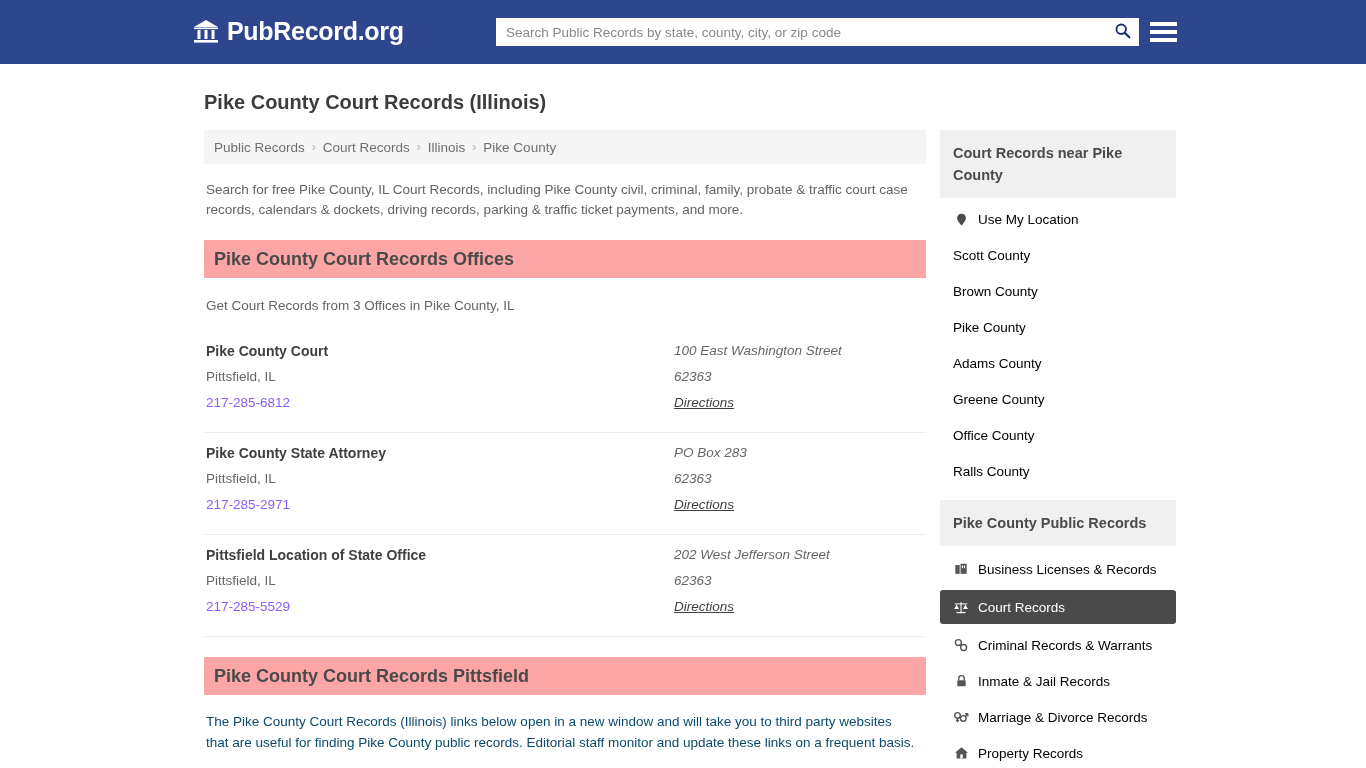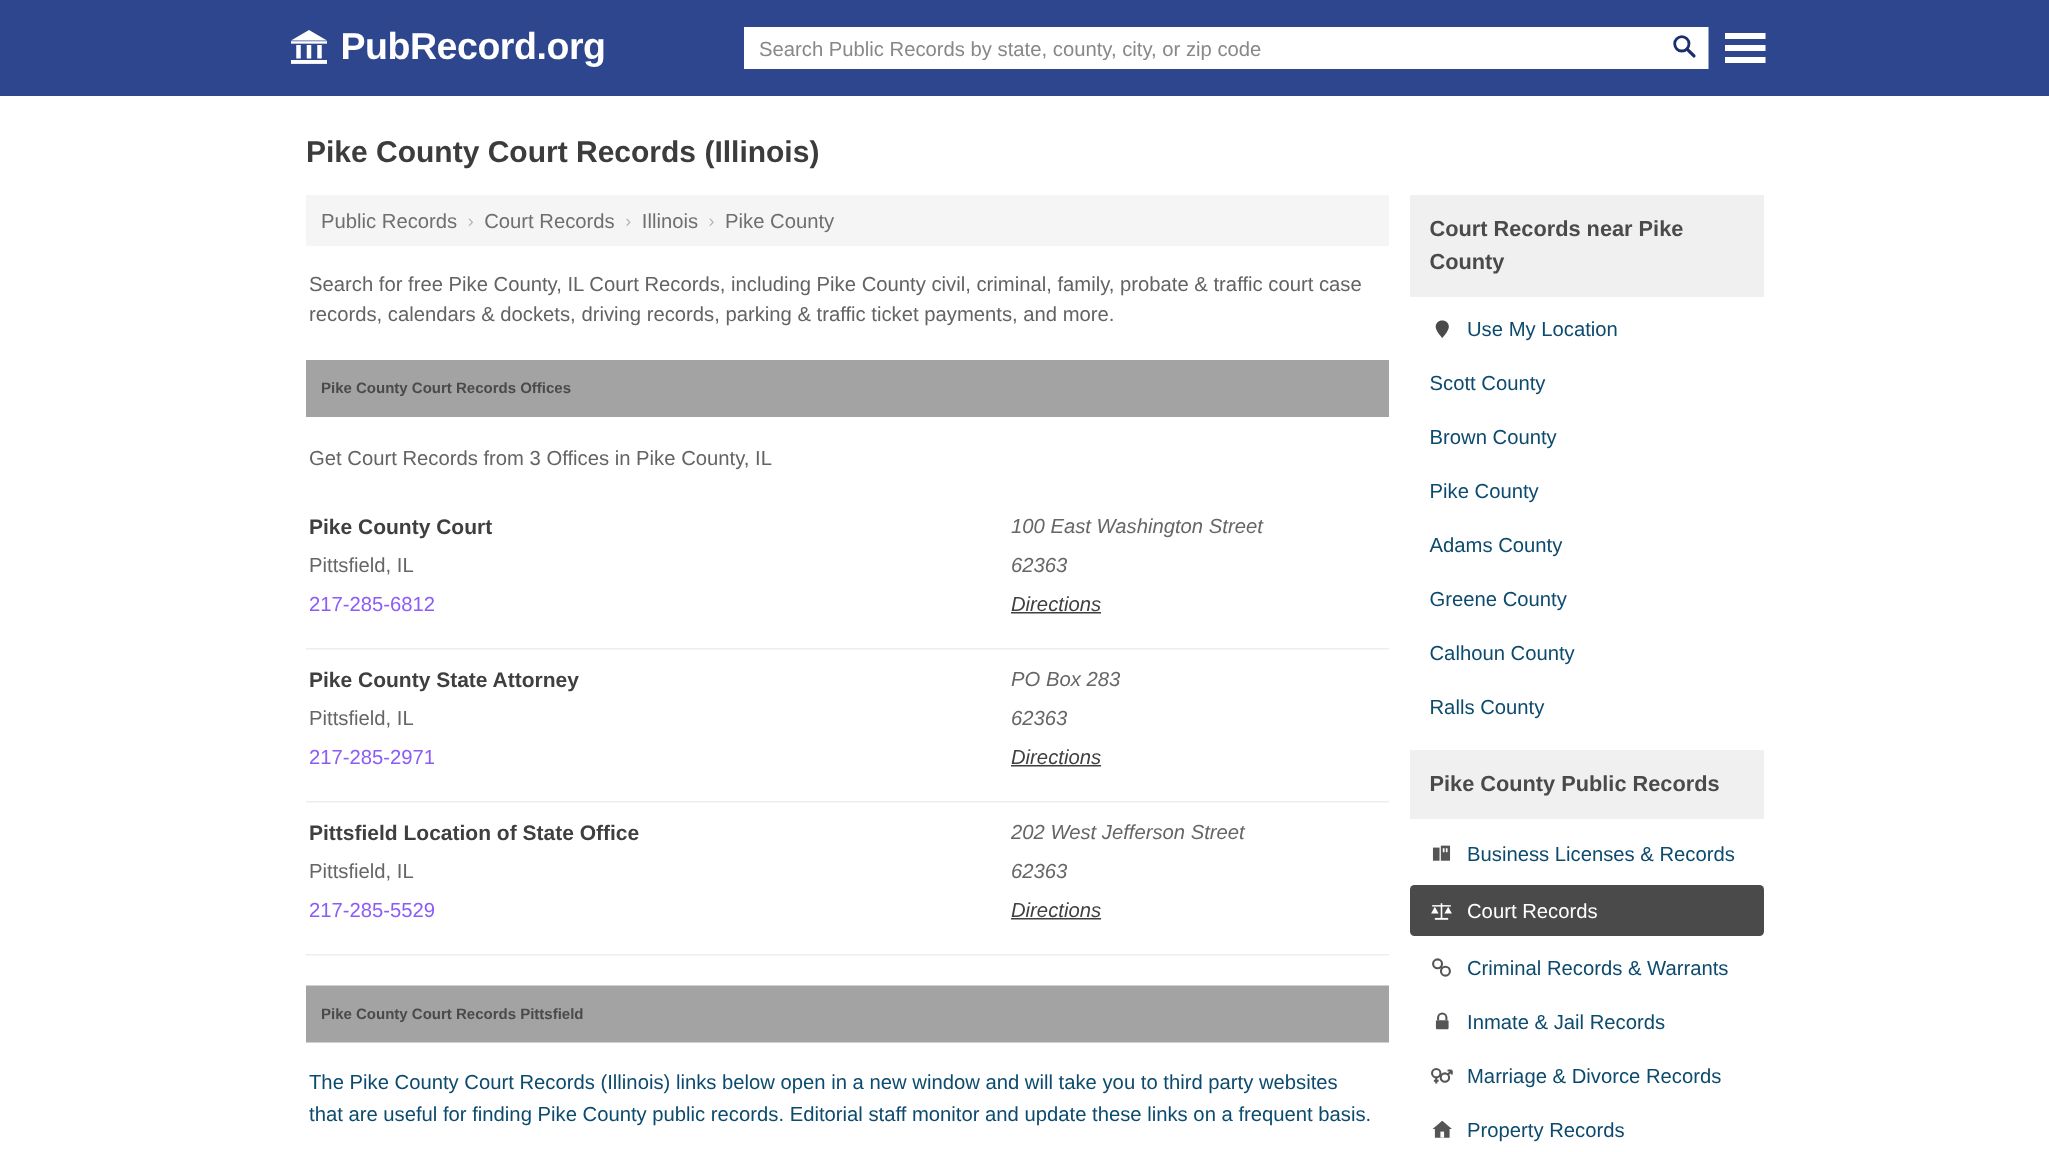--- a/index.html
+++ b/index.html
@@ -139,26 +139,26 @@
   .intro {
     font-size: 13.5px;
     line-height: 20px;
     color: #636363;
     padding: 16px 2px 0 2px;
     width: 710px;
   }
 
   
   .section-head {
-    background: #a3a3a3;
+    background: #fca5a5;
     height: 38px;
     display: flex;
     align-items: center;
     padding: 0 10px;
-    font-size: 10px;
+    font-size: 18px;
     font-weight: bold;
     color: #4a4a4a;
     margin-top: 20px;
   }
   .section-sub {
     font-size: 13.5px;
     color: #646464;
     padding: 20px 2px 0 2px;
   }
 
@@ -222,21 +222,21 @@
     line-height: 22px;
   }
   .widget-list { padding-top: 6px; }
   .widget-item {
     display: flex;
     align-items: center;
     gap: 9px;
     height: 30px;
     padding: 0 13px;
     font-size: 13.5px;
-    color: #0c4a6e;
+    color: #000000;
     cursor: pointer;
     margin-bottom: 6px;
     border-radius: 3px;
   }
   .widget-item.active {
     background: #4a4a4a;
     color: #ffffff;
     height: 34px;
   }
   .widget-item .ico {
@@ -389,21 +389,21 @@
           <div class="widget-item plain">
             <span>Pike County</span>
           </div>
           <div class="widget-item plain">
             <span>Adams County</span>
           </div>
           <div class="widget-item plain">
             <span>Greene County</span>
           </div>
           <div class="widget-item plain">
-            <span>Calhoun County</span>
+            <span>Office County</span>
           </div>
           <div class="widget-item plain">
             <span>Ralls County</span>
           </div>
 
         </div>
       </div>
 
       <div class="widget widget2">
         <div class="widget-head">Pike County Public Records</div>

